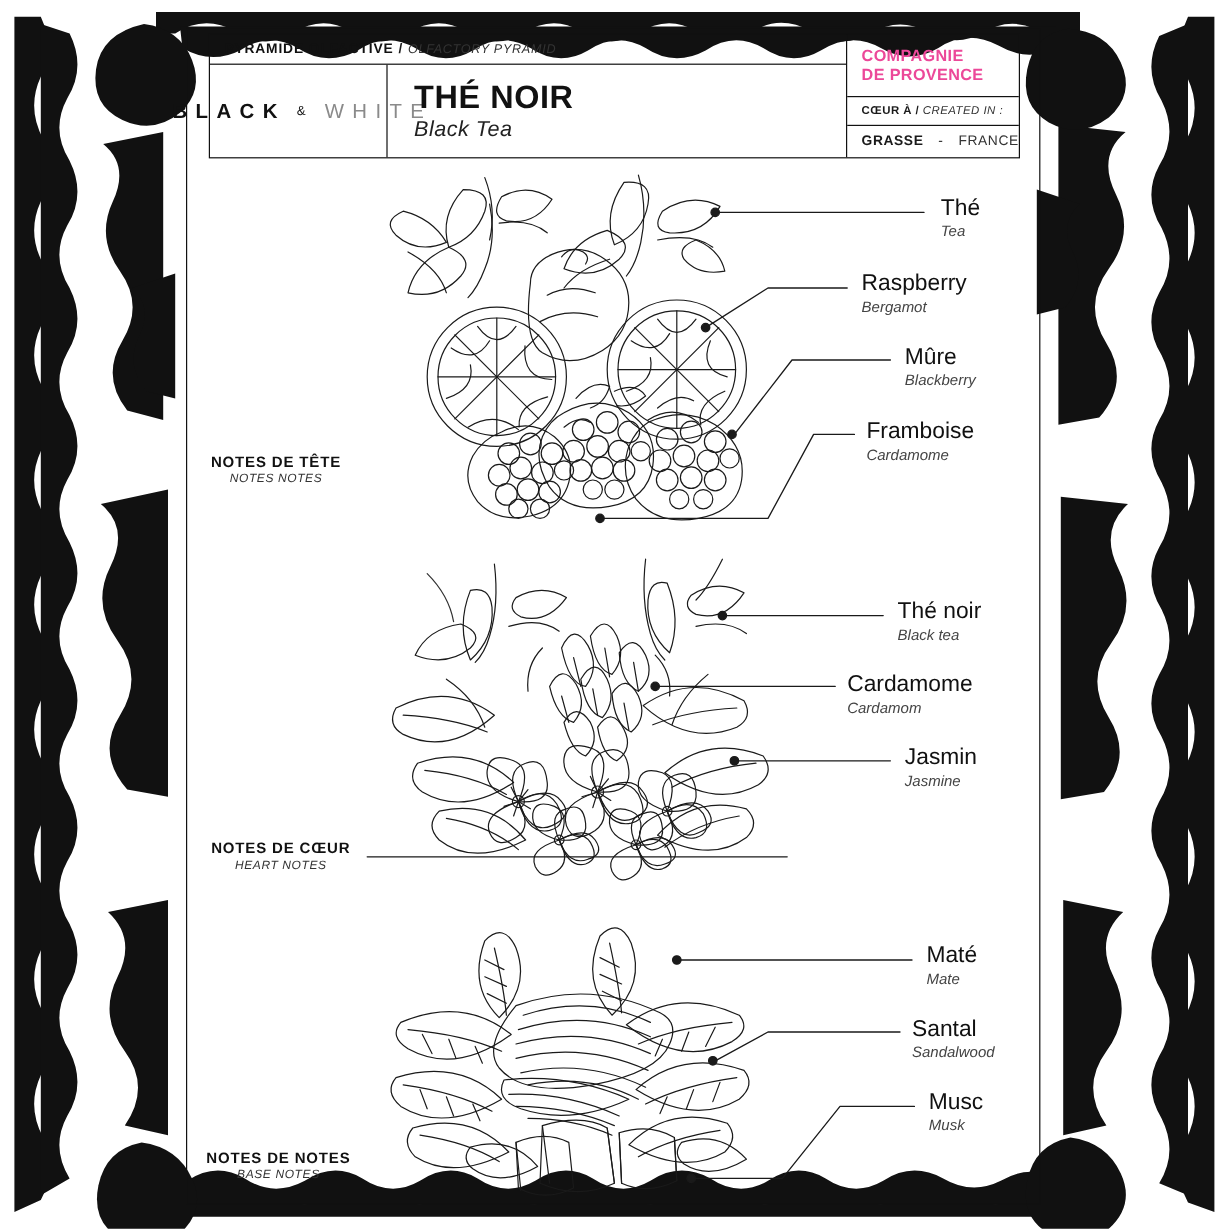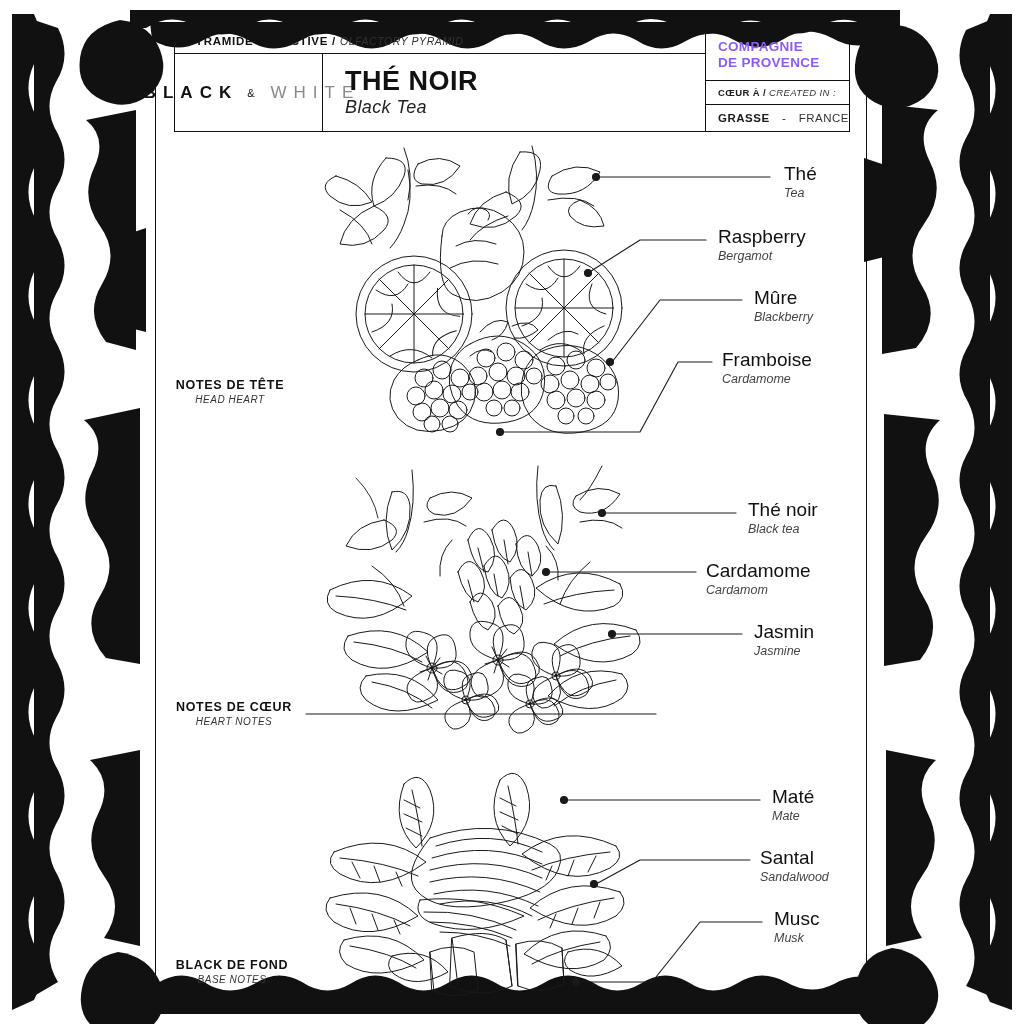--- a/index.html
+++ b/index.html
@@ -159,21 +159,21 @@
     display: flex;
     flex-direction: column;
     justify-content: center;
     padding-left: 12px;
   }
   .company-line {
     font-size: 13.5px;
     font-weight: bold;
     letter-spacing: 0.3px;
     line-height: 1.15;
-    color: #8b5cf6;
+    color: #ec4899;
   }
   .created-box {
     height: 24px;
     box-sizing: border-box;
     border-bottom: 1.4px solid #111;
     display: flex;
     align-items: center;
     padding-left: 12px;
     font-size: 9.5px;
     letter-spacing: 0.4px;
@@ -600,28 +600,28 @@
         <path d="M596,884 L640,860 L750,860"></path>
         <circle cx="594" cy="884" r="3.5" fill="#1a1a1a"></circle>
         <path d="M578,982 L652,982 L700,922 L762,922"></path>
         <circle cx="576" cy="982" r="3.5" fill="#1a1a1a"></circle>
       </g>
     </g>
   </svg>
 
   <div class="section-label" style="left:150px; top:378px; width:160px;">
     <div class="fr">NOTES DE TÊTE</div>
-    <div class="en">HEAD HEART</div>
+    <div class="en">NOTES NOTES</div>
   </div>
   <div class="section-label" style="left:150px; top:684px; width:168px;margin-top:16px;">
     <div class="fr">NOTES DE CŒUR</div>
     <div class="en">HEART NOTES</div>
   </div>
   <div class="section-label" style="left:150px; top:958px; width:164px;">
-    <div class="fr">BLACK DE FOND</div>
+    <div class="fr">NOTES DE NOTES</div>
     <div class="en">BASE NOTES</div>
   </div>
 
   <div class="callout" style="left:784px; top:163px;">
     <div class="fr">Thé</div>
     <div class="en">Tea</div>
   </div>
   <div class="callout" style="left:718px; top:226px;">
     <div class="fr">Raspberry</div>
     <div class="en">Bergamot</div>

